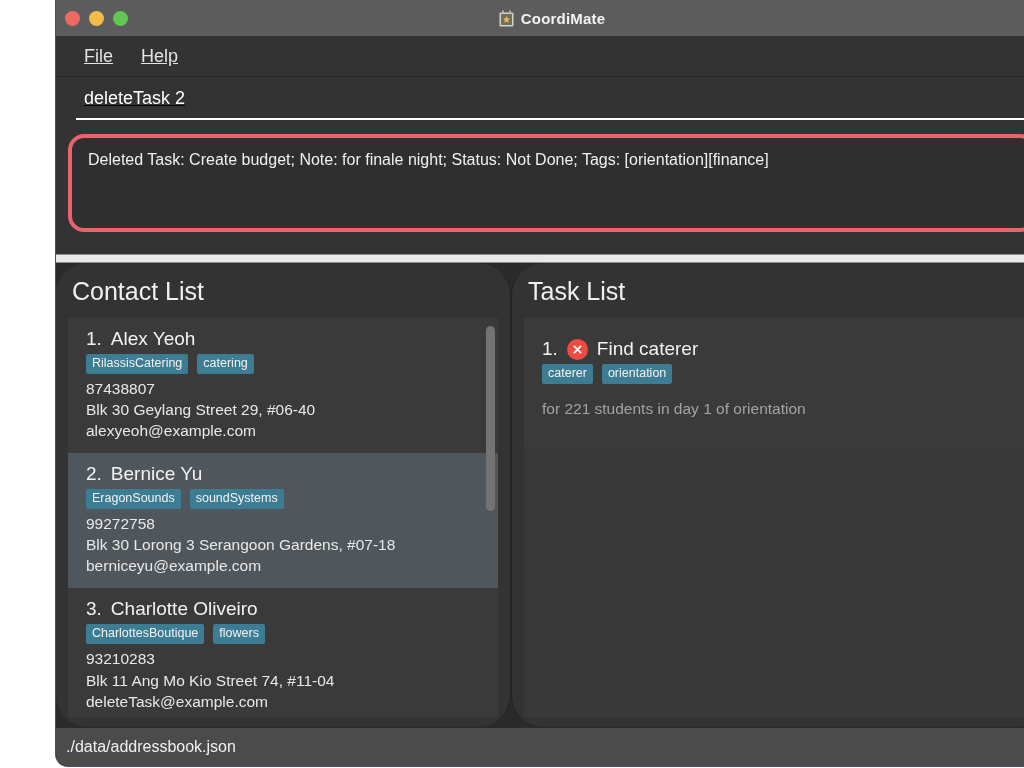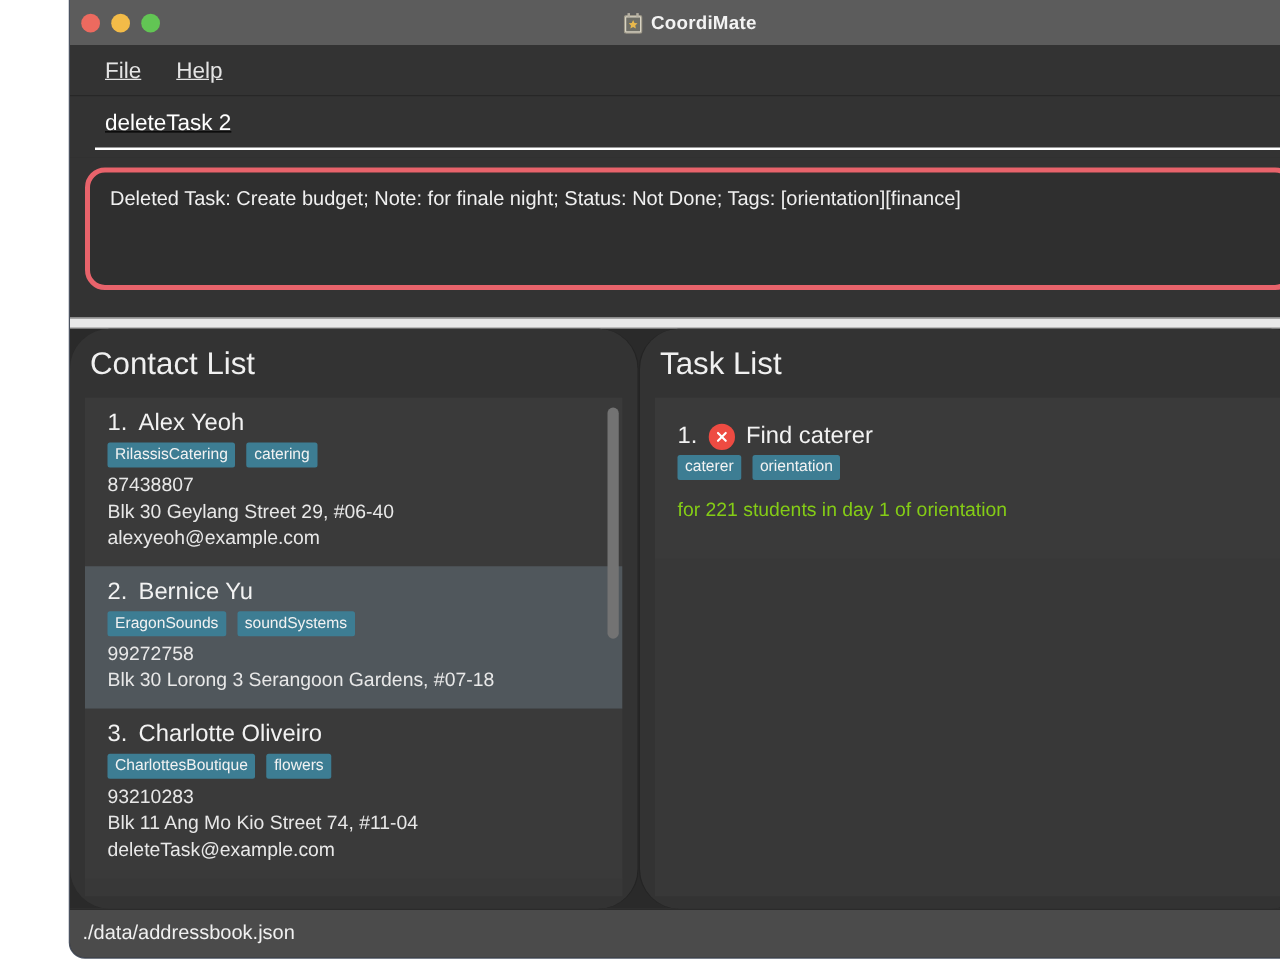--- a/index.html
+++ b/index.html
@@ -224,21 +224,21 @@
     padding: 2px 6px 3px 6px;
     border-radius: 2px;
     line-height: 1.2;
   }
   .card-line {
     color: #e8e8e8;
     font-size: 15.5px;
     line-height: 1.36;
   }
   .task-desc {
-    color: #84cc16;
+    color: #a3a3a3;
     font-size: 15.5px;
     line-height: 1.36;
     margin-top: 14px;
   }
   .task-card { padding: 20px 14px 28px 18px; }
 
   
   .scrollbar-track {
     position: absolute;
     right: 2px;
@@ -337,20 +337,21 @@
           <div class="card-head">
             <span class="card-index">2.</span>
             <span class="card-name">Bernice Yu</span>
           </div>
           <div class="tags">
             <span class="tag">EragonSounds</span>
             <span class="tag">soundSystems</span>
           </div>
           <div class="card-line">99272758</div>
           <div class="card-line">Blk 30 Lorong 3 Serangoon Gardens, #07-18</div>
+          <div class="card-line">berniceyu@example.com</div>
         </div>
 
         <div class="card">
           <div class="card-head">
             <span class="card-index">3.</span>
             <span class="card-name">Charlotte Oliveiro</span>
           </div>
           <div class="tags">
             <span class="tag">CharlottesBoutique</span>
             <span class="tag">flowers</span>

